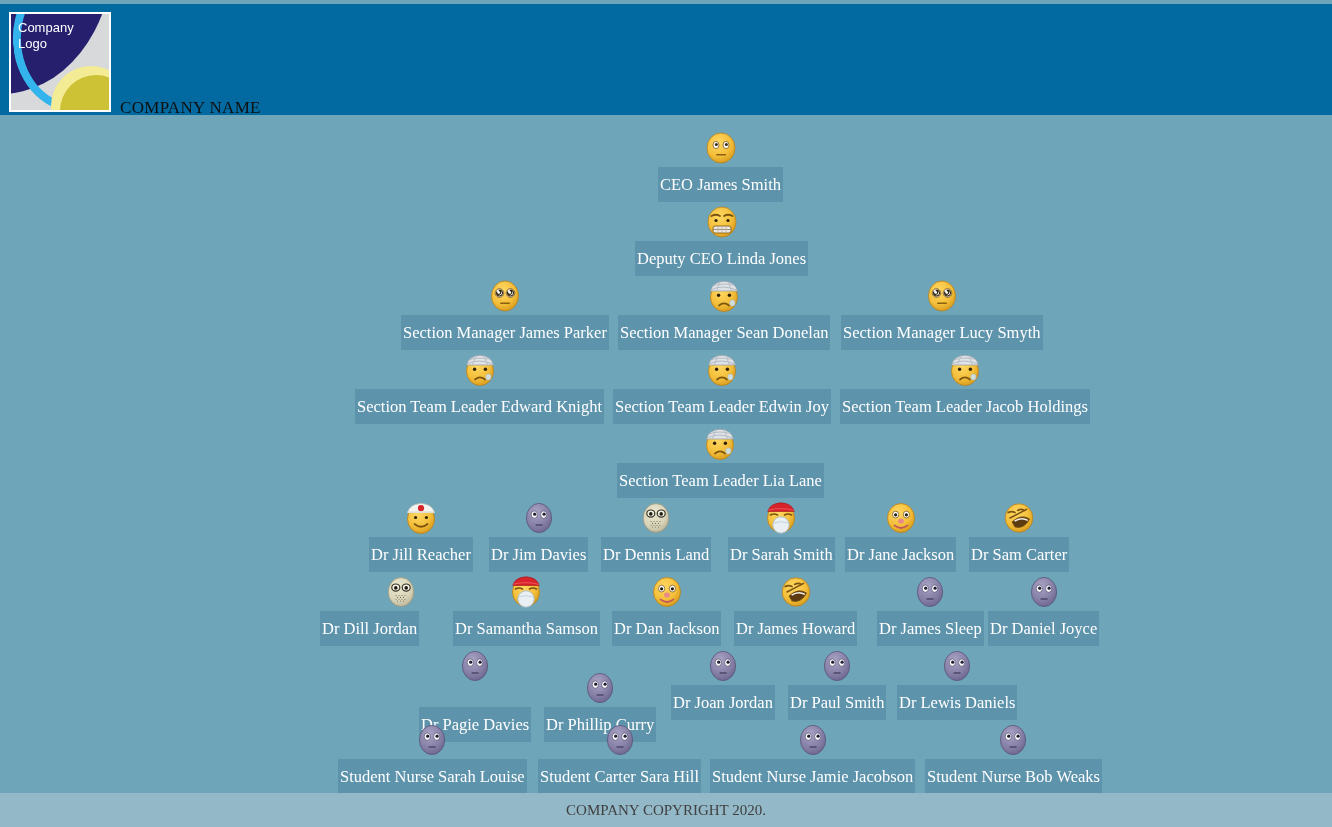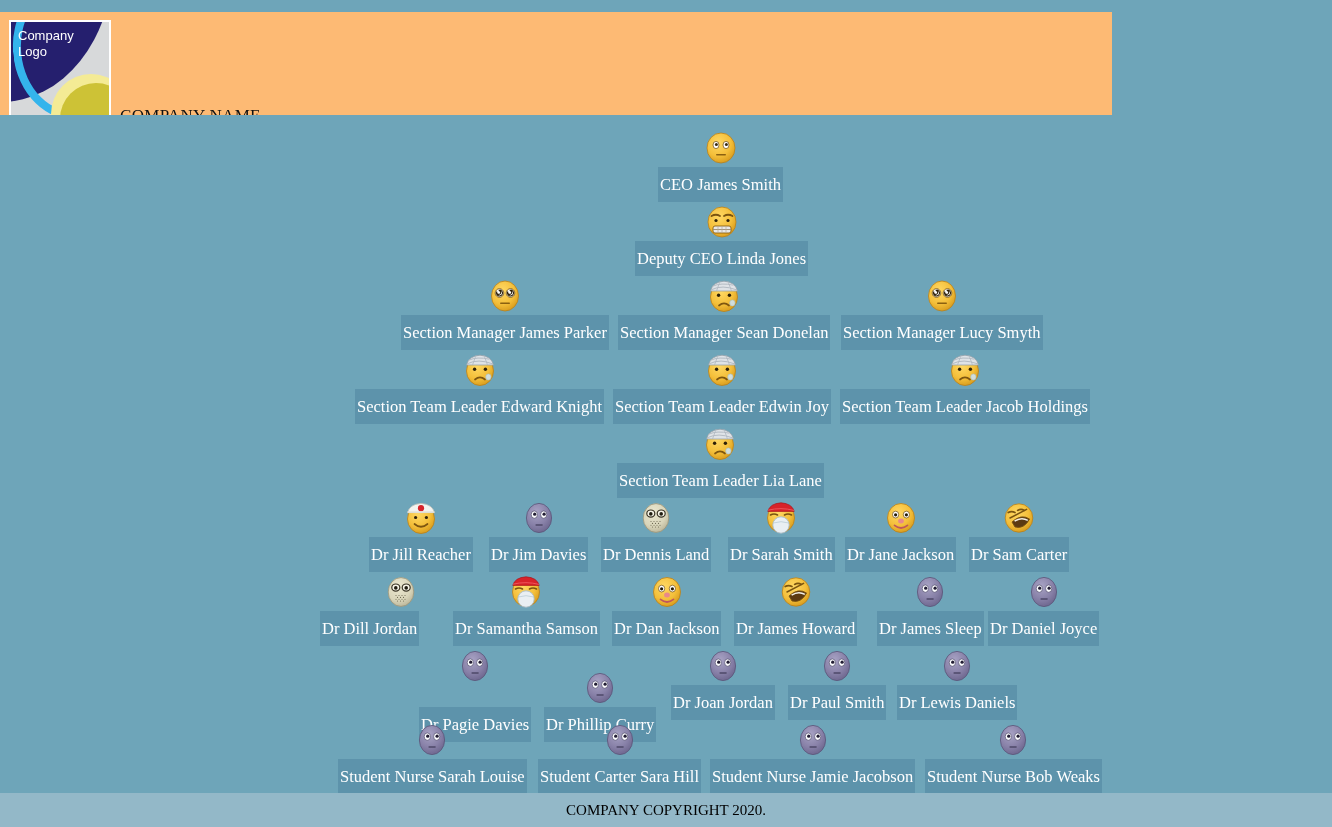--- a/index.html
+++ b/index.html
@@ -17,24 +17,24 @@
 
   .page {
     position: relative;
     width: 1332px;
     height: 827px;
   }
 
   
   .header {
     position: absolute;
-    left: 0; top: 12px;
-    width: 1112px;
+    left: 0; top: 4px;
+    width: 1332px;
     height: 115px;
-    background: #fdba74;
+    background: #0369a1;
     box-sizing: border-box;
   }
   .logo-frame {
     position: absolute;
     left: 9px;
     top: 8px;
     width: 102px;
     height: 100px;
     background: #ffffff;
     padding: 2px;
@@ -162,21 +162,21 @@
     height: 34px;
     background: #93b8c8;
   }
   .footer .copy {
     position: absolute;
     left: 0; right: 0;
     top: 9px;
     text-align: center;
     font-family: "Liberation Serif", serif;
     font-size: 15px;
-    color: #000000;
+    color: #404040;
   }
 </style>
 </head>
 <body>
 
 <div class="page">
 
   <div class="header">
     <div class="logo-frame">
       <div class="logo-inner">

